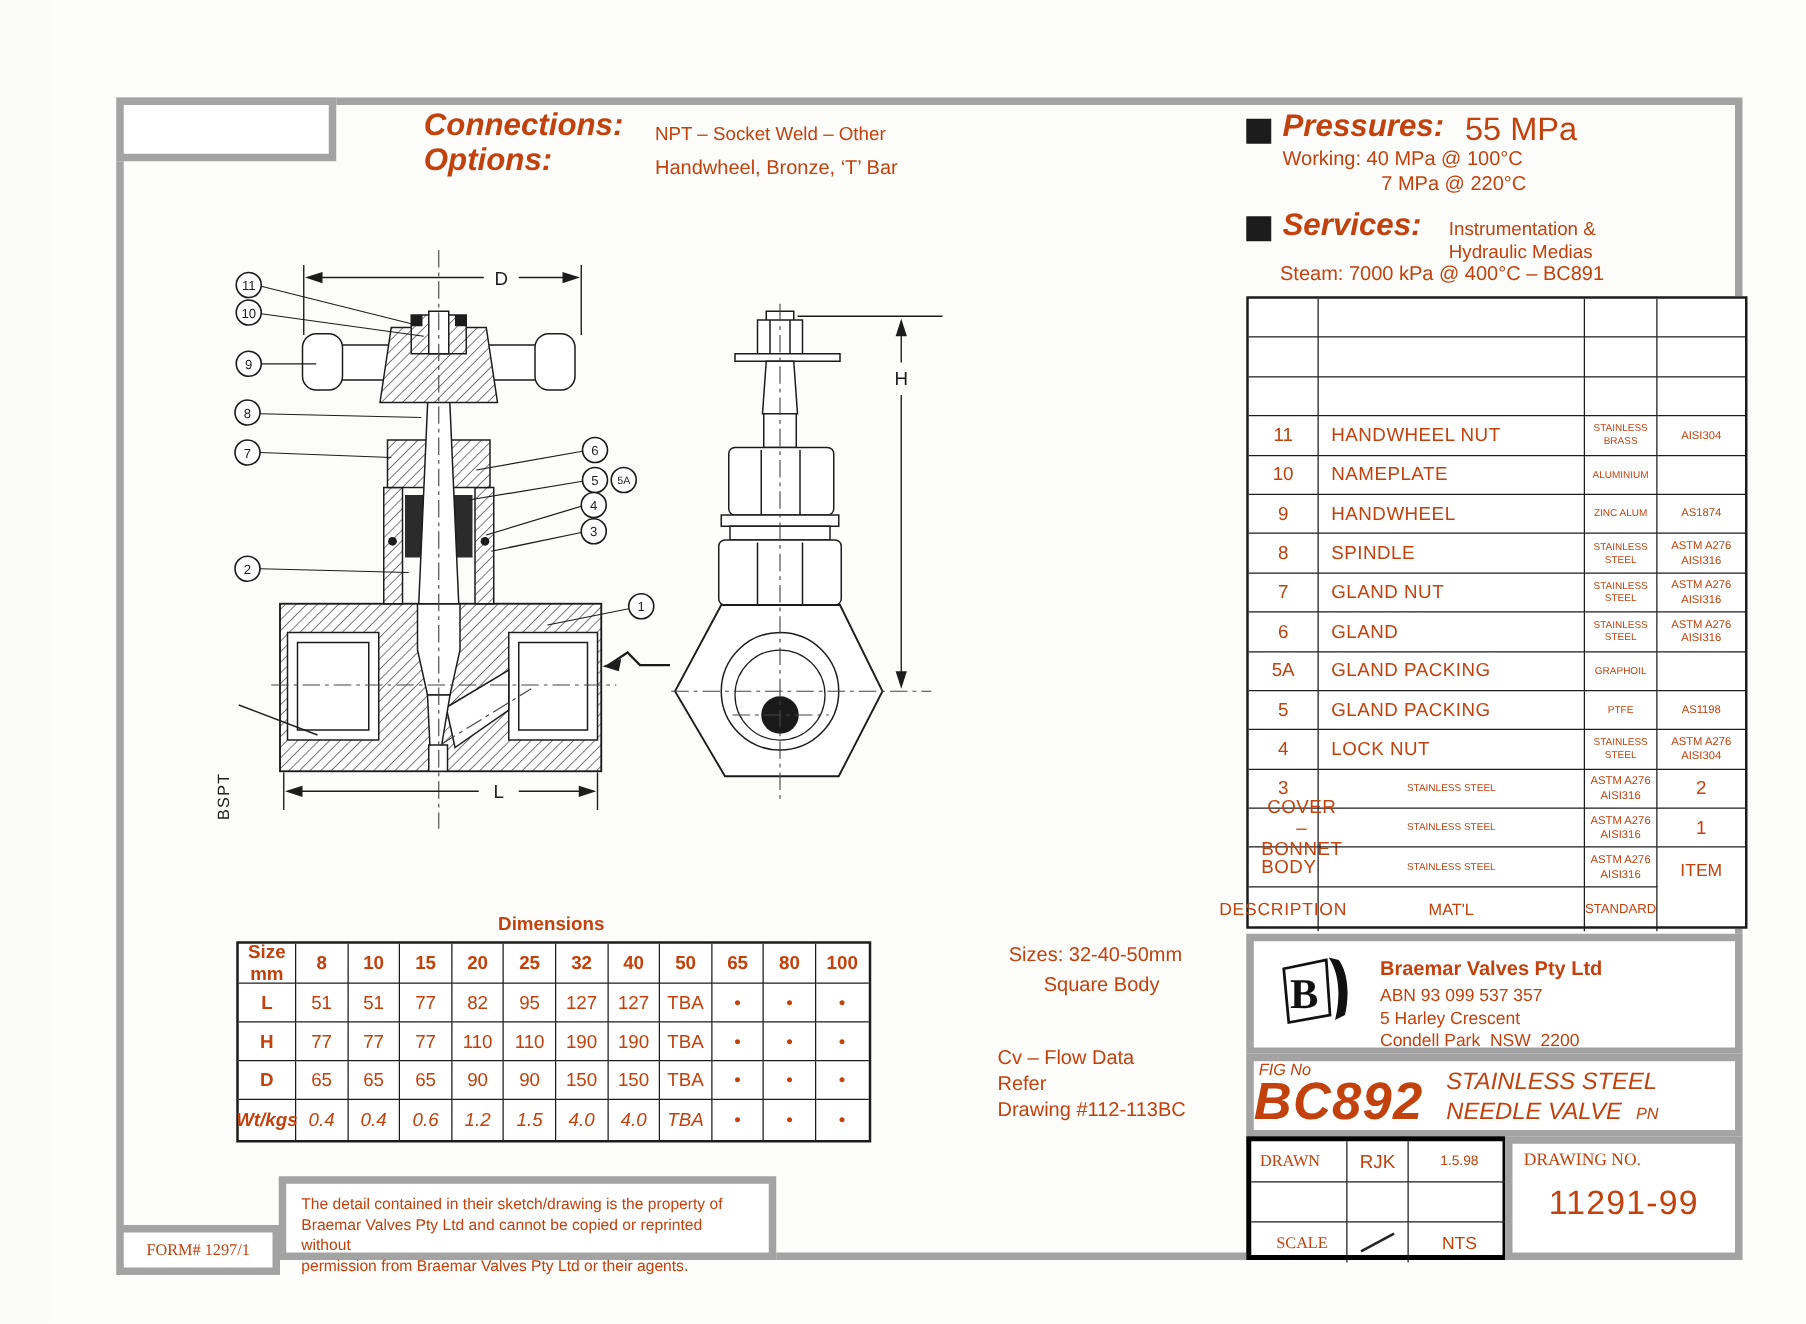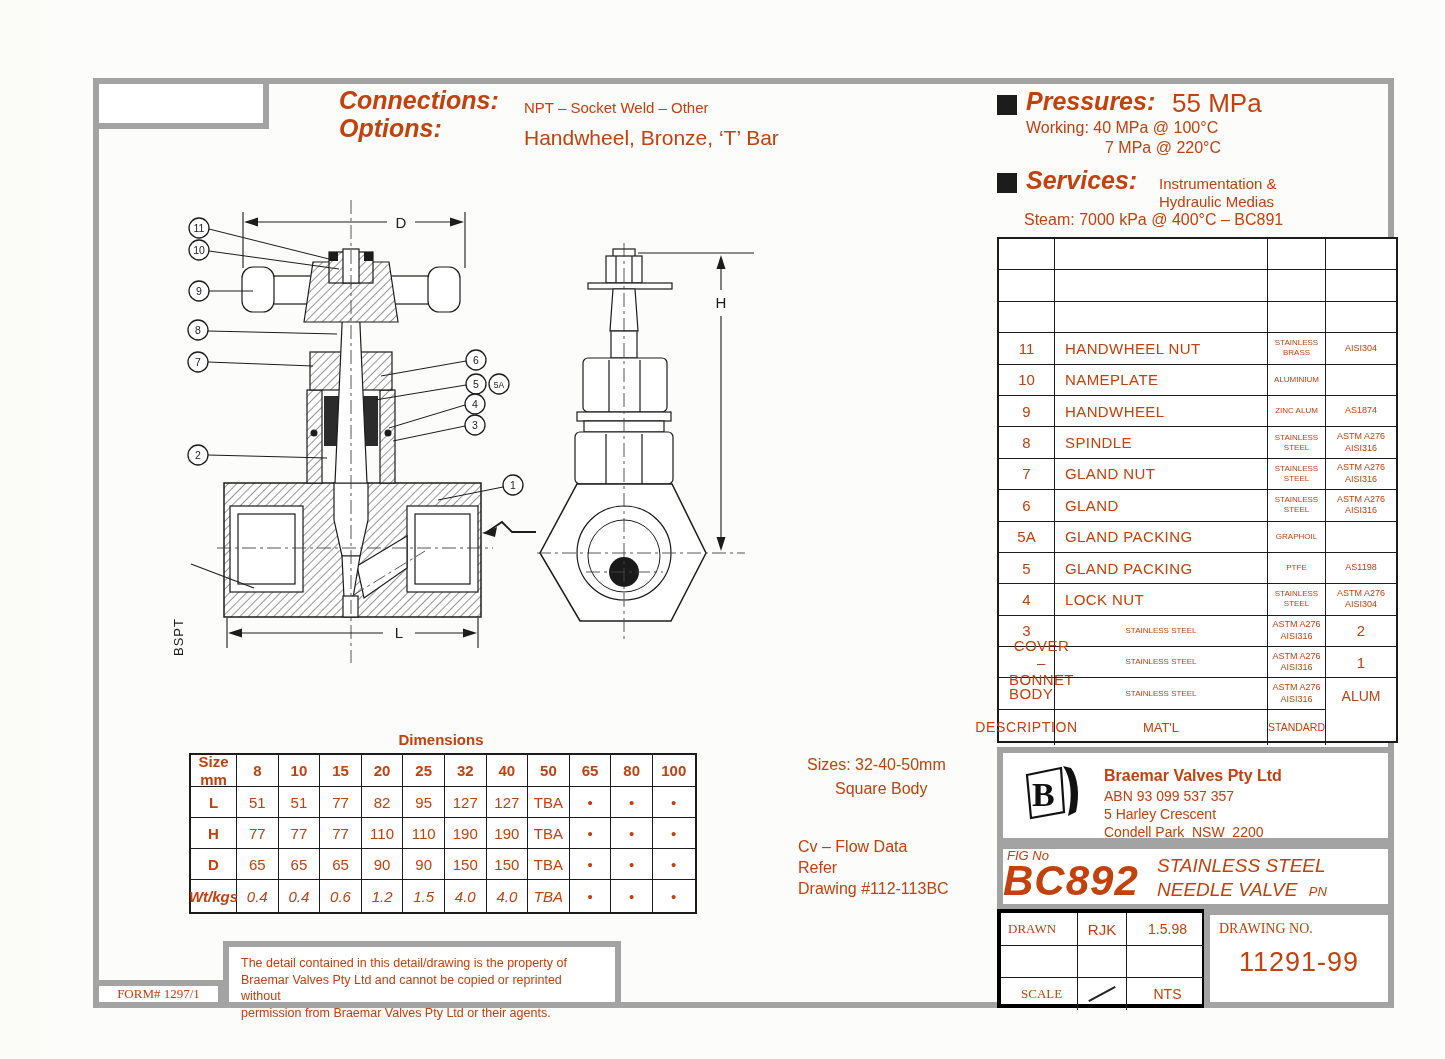--- a/index.html
+++ b/index.html
@@ -46,21 +46,21 @@
 <body>
 
 <div id="canvas">
 
   <div class="abs box" style="left:52px;top:78px;width:1301px;height:930px;"></div>
   <div class="abs box" style="left:52px;top:78px;width:176px;height:51px;background:#fff;"></div>
 
   <div class="abs b it" style="left:298px;top:86px;font-size:25px;">Connections:</div>
   <div class="abs b it" style="left:298px;top:114px;font-size:25px;">Options:</div>
   <div class="abs" style="left:483px;top:99px;font-size:15px;">NPT – Socket Weld – Other</div>
-  <div class="abs" style="left:483px;top:126px;font-size:21px;">Handwheel, Bronze, ‘T’ Bar</div>
+  <div class="abs" style="left:483px;top:126px;font-size:16px;">Handwheel, Bronze, ‘T’ Bar</div>
 
   <div class="abs bullet" style="left:956px;top:95px;"></div>
   <div class="abs b it" style="left:985px;top:87px;font-size:25px;">Pressures:</div>
   <div class="abs" style="left:1131px;top:88px;font-size:26px;">55 MPa</div>
   <div class="abs" style="left:985px;top:119px;font-size:16px;">Working: 40 MPa @ 100°C</div>
   <div class="abs" style="left:1064px;top:139px;font-size:16px;">7 MPa @ 220°C</div>
 
   <div class="abs bullet" style="left:956px;top:173px;"></div>
   <div class="abs b it" style="left:985px;top:166px;font-size:25px;text-align:right;">Services:</div>
   <div class="abs" style="left:1118px;top:175px;font-size:15px;">Instrumentation &amp;</div>
@@ -261,21 +261,21 @@
       <div class="pc p-std">ASTM A276 AISI316</div>
     <div class="pc p-item">2</div>
       <div class="pc p-desc">COVER – BONNET</div>
       <div class="pc p-mat">STAINLESS STEEL</div>
       <div class="pc p-std">ASTM A276 AISI316</div>
     <div class="pc p-item">1</div>
       <div class="pc p-desc">BODY</div>
       <div class="pc p-mat">STAINLESS STEEL</div>
       <div class="pc p-std">ASTM A276 AISI316</div>
 
-    <div class="pc p-foot f-item">ALUM</div>
+    <div class="pc p-foot f-item">ITEM</div>
     <div class="pc p-foot f-desc">DESCRIPTION</div>
     <div class="pc p-foot f-mat">MAT'L</div>
     <div class="pc p-foot f-std">STANDARD</div>
   </div>
 
   <div class="abs box" style="left:956px;top:747px;width:397px;height:97px;background:#fff;"></div>
   <svg class="abs" style="left:976px;top:763px;" width="64" height="64" viewBox="0 0 64 64">
     <path d="M10 12 L44 5 L47 49 L14 55 Z" fill="#fff" stroke="#111" stroke-width="2.2"></path>
     <text x="15" y="43" font-family="Liberation Serif, serif" font-weight="bold" font-size="34" fill="#111">B</text>
     <path d="M46 3 C 54 15 56 33 51 53 L 59 49 C 63 32 61 14 54 5 Z" fill="#111"></path>
@@ -290,21 +290,21 @@
   <div class="abs b it" style="left:962px;top:857px;font-size:42px;letter-spacing:1px;">BC892</div>
   <div class="abs it" style="left:1116px;top:855px;font-size:19px;">STAINLESS STEEL</div>
   <div class="abs it" style="left:1116px;top:879px;font-size:19px;">
     <span>NEEDLE VALVE</span>
     <span style="font-size:13px;margin-left:6px;">PN</span>
   </div>
 
   <div id="drawblock" class="abs">
     <div class="ser" style="font-size:13px;justify-content:flex-start;padding-left:7px;">DRAWN</div>
     <div style="font-size:15px;">RJK</div>
-    <div style="font-size:14px;">1.5.98</div>
+    <div style="font-size:11px;">1.5.98</div>
     <div></div>
     <div></div>
     <div></div>
     <div class="ser" style="font-size:13px;justify-content:flex-start;padding-left:20px;">SCALE</div>
     <div>
         <span class="slash"></span>
       </div>
     <div style="font-size:14px;">NTS</div>
   </div>
   <div class="abs box" style="left:1163px;top:909px;width:190px;height:99px;background:#fff;">
@@ -383,21 +383,21 @@
       <div class="dc d-dot">•</div>
   </div>
 
   <div class="abs" style="left:766px;top:756px;font-size:16px;">Sizes: 32-40-50mm</div>
   <div class="abs" style="left:794px;top:780px;font-size:16px;">Square Body</div>
   <div class="abs" style="left:757px;top:838px;font-size:16px;">Cv – Flow Data</div>
   <div class="abs" style="left:757px;top:859px;font-size:16px;">Refer</div>
   <div class="abs" style="left:757px;top:880px;font-size:16px;">Drawing #112-113BC</div>
 
   <div class="abs box" style="left:182px;top:941px;width:398px;height:67px;background:#fff;padding:8px 12px;font-size:12.5px;line-height:1.32;">
-    <div>The detail contained in this detail/drawing is the property of</div>
+    <div>The detail contained in their sketch/drawing is the property of</div>
     <div>Braemar Valves Pty Ltd and cannot be copied or reprinted without</div>
     <div>permission from Braemar Valves Pty Ltd or their agents.</div>
   </div>
-  <div class="abs box ser" style="left:52px;top:980px;width:131px;height:28px;background:#fff;display:flex;align-items:flex-end;justify-content:center;">
+  <div class="abs box ser" style="left:52px;top:980px;width:131px;height:40px;background:#fff;display:flex;align-items:center;justify-content:center;">
     <span style="font-size:13px;">FORM# 1297/1</span>
   </div>
 
 </div>
 
 </body></html>

